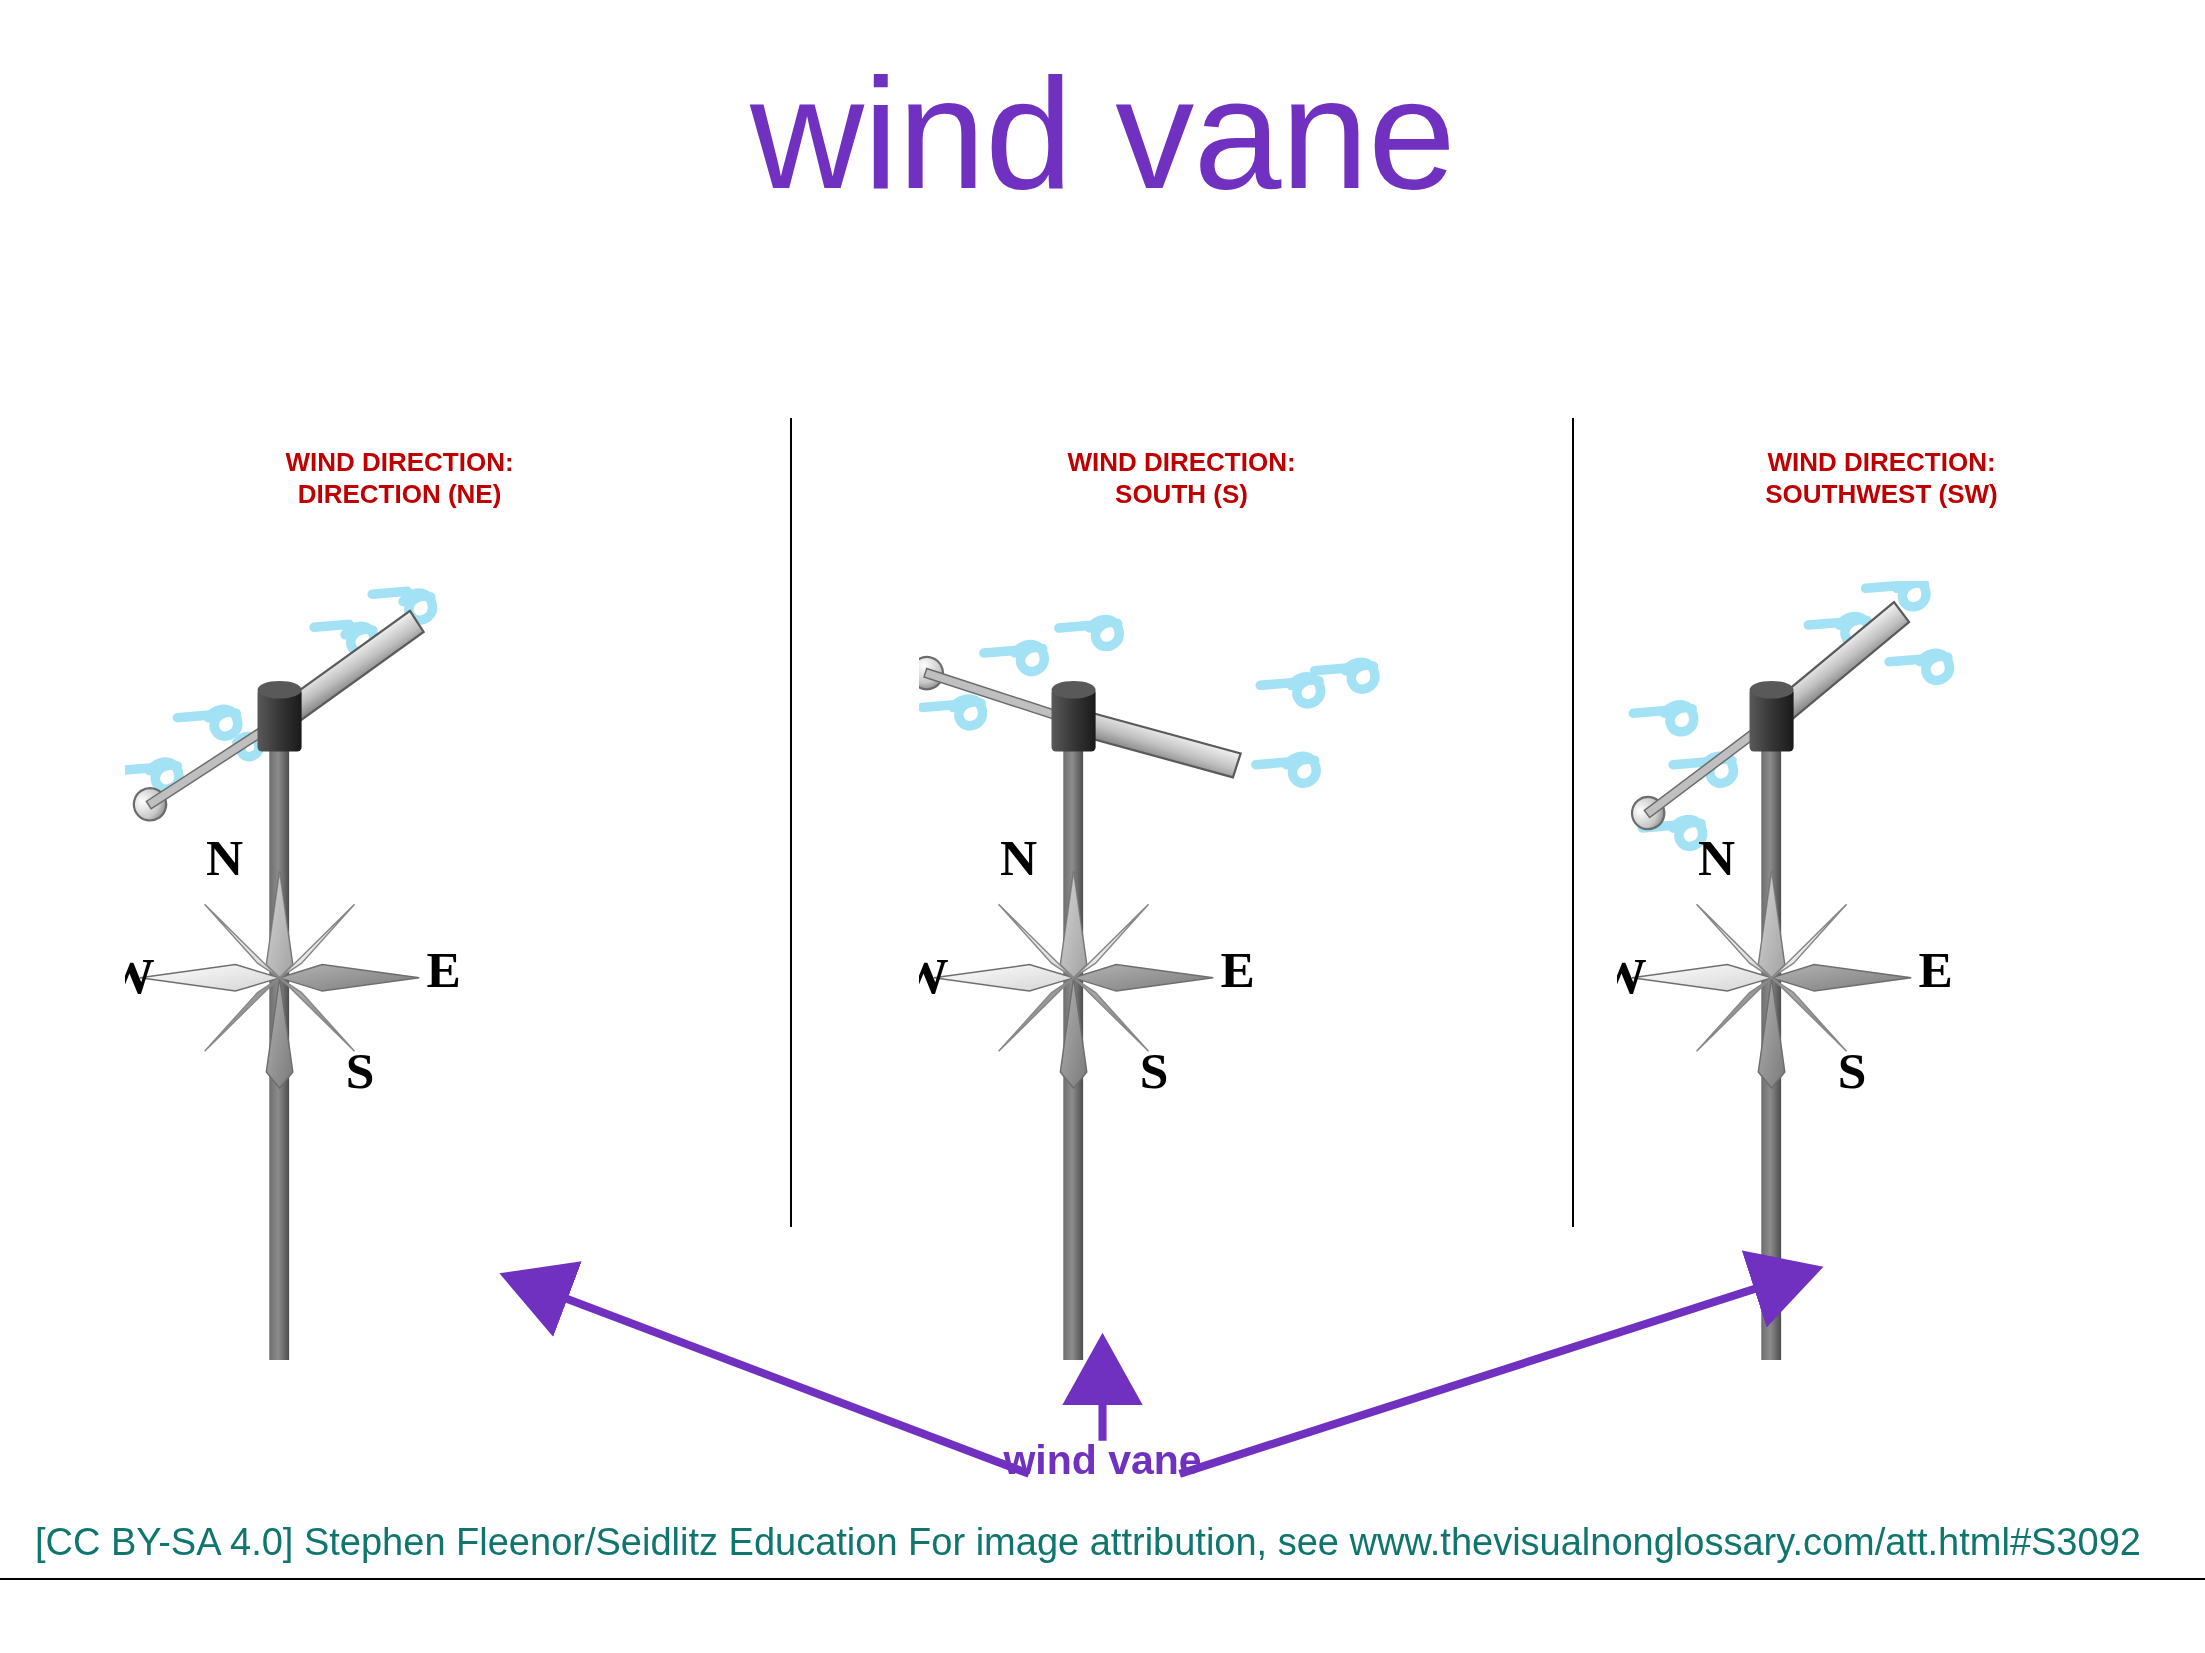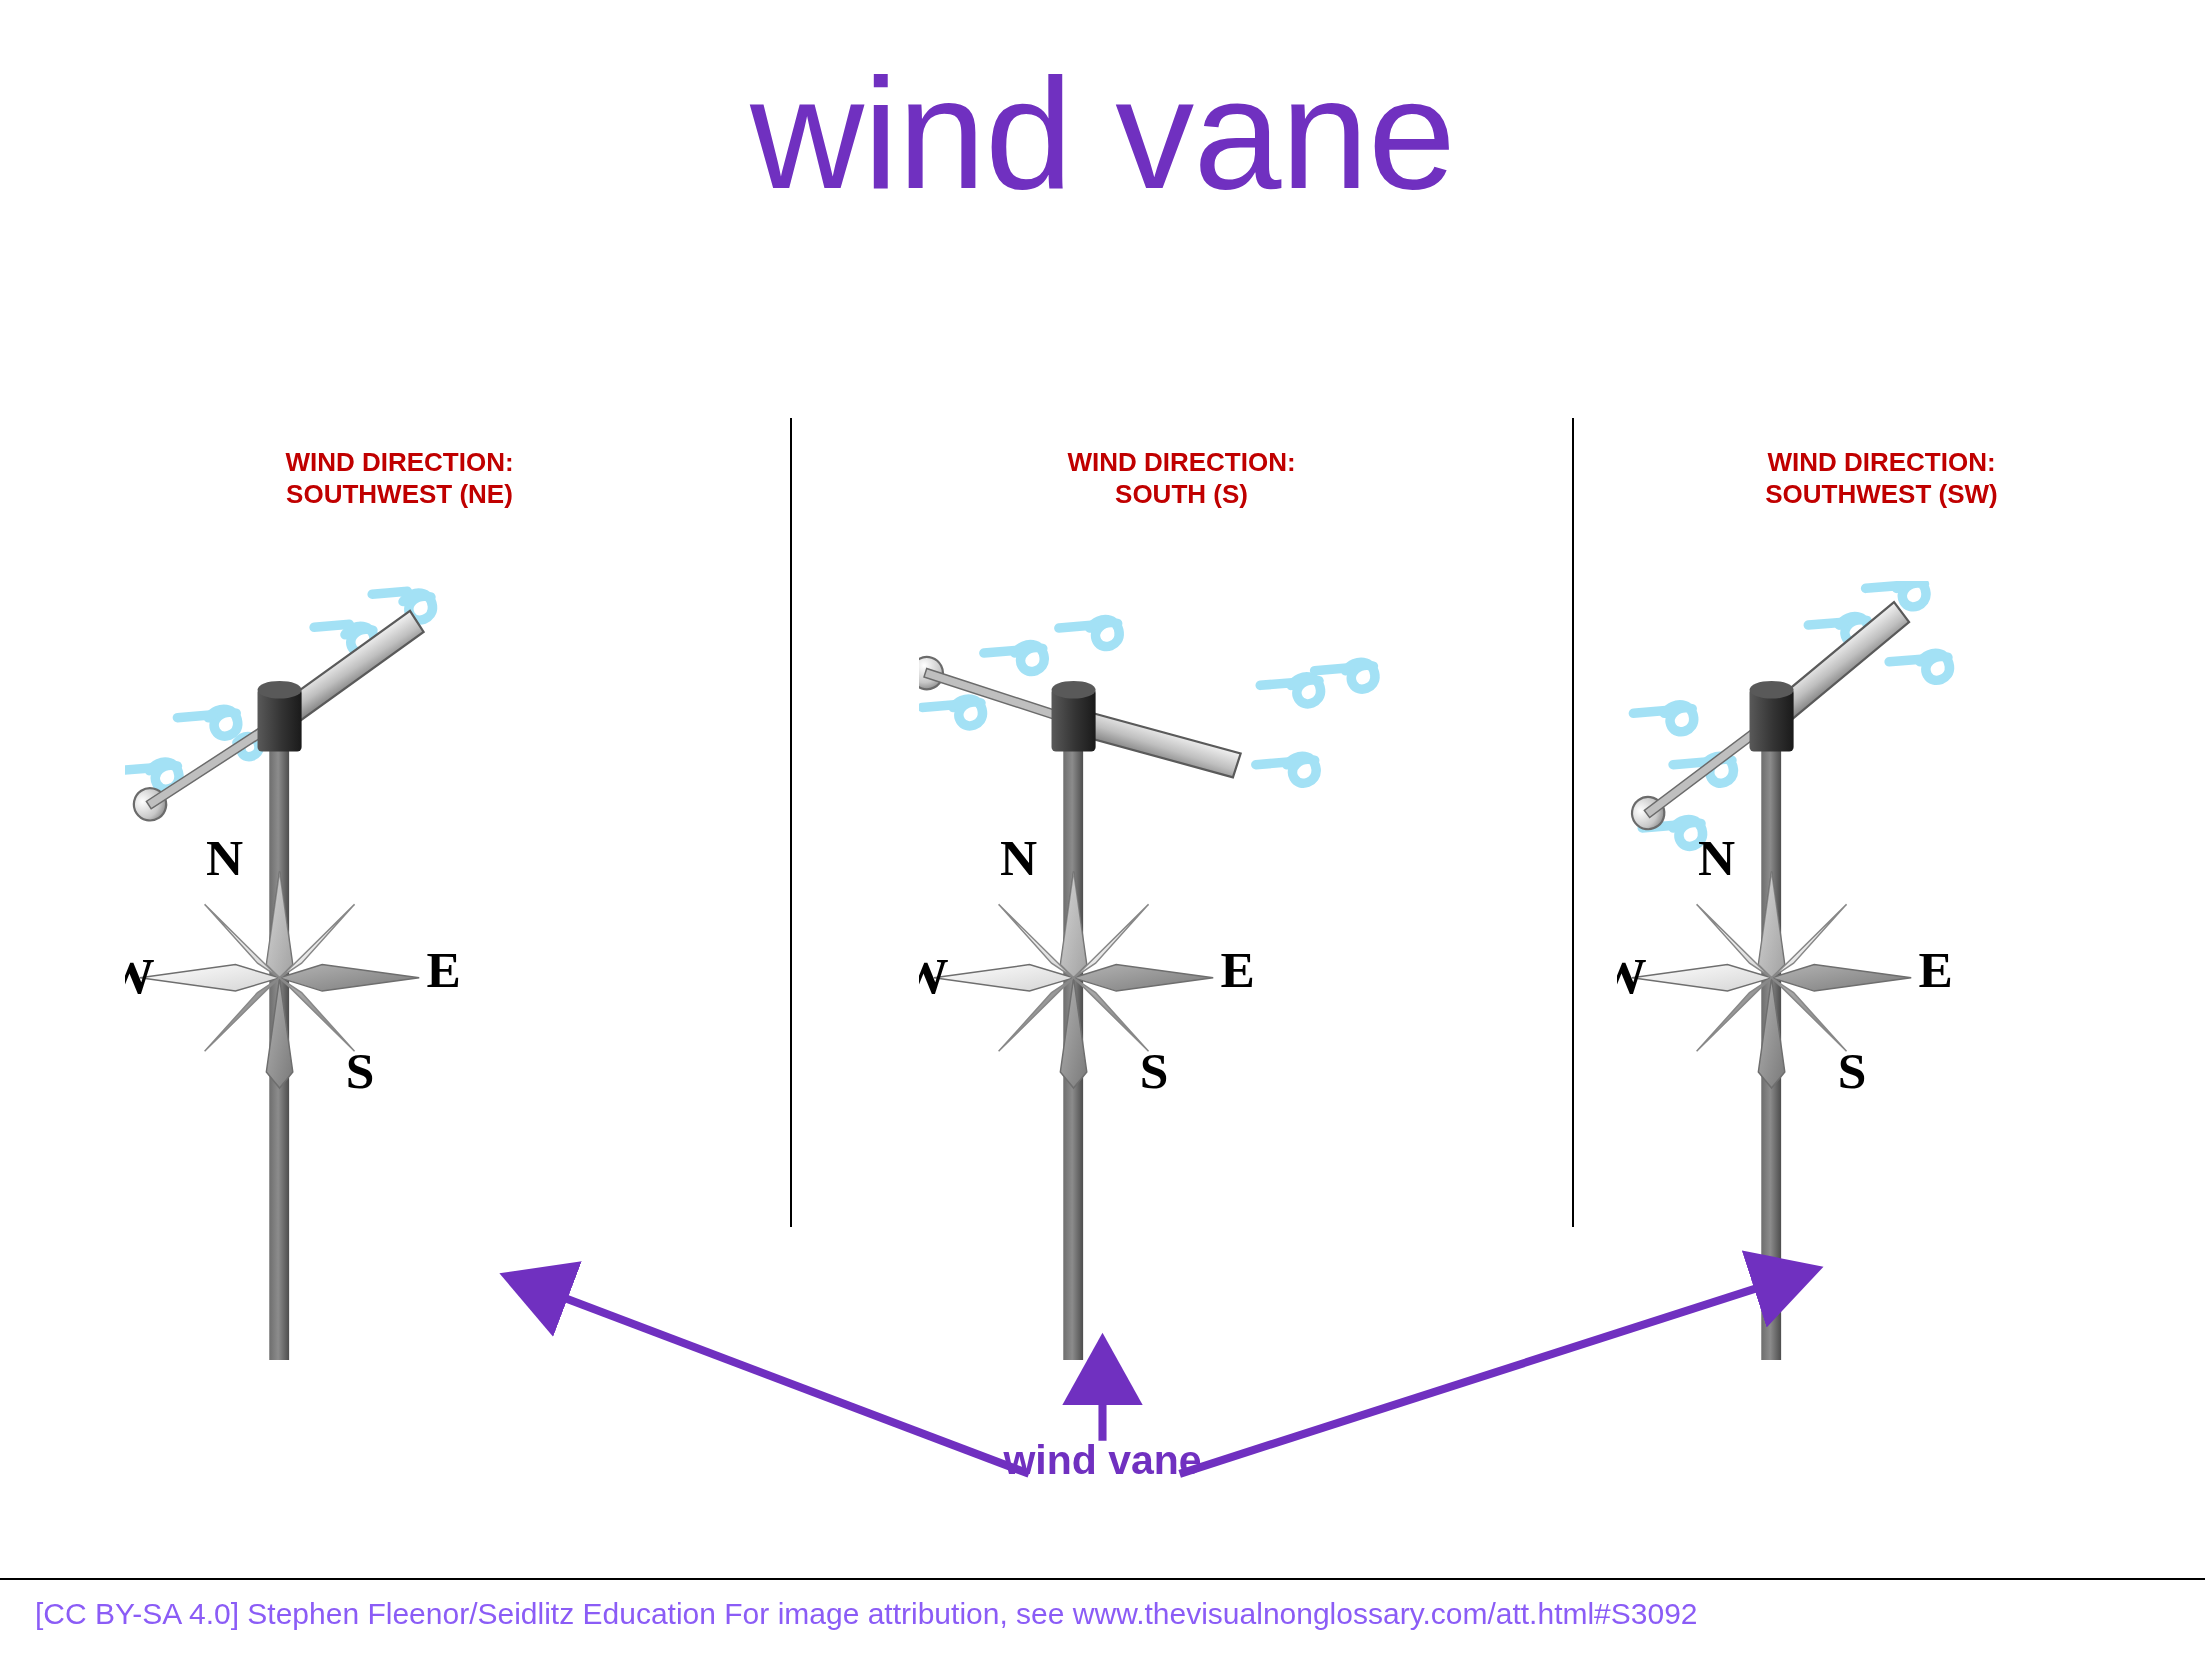--- a/index.html
+++ b/index.html
@@ -89,39 +89,39 @@
     position: absolute;
     left: 0;
     top: 1578px;
     width: 2205px;
     height: 2.2px;
     background: #000000;
   }
   #footer-text {
     position: absolute;
     left: 35px;
-    top: 1597px;
-    font-size: 30px;
-    color: #8b5cf6;
+    top: 1521px;
+    font-size: 38px;
+    color: #0f766e;
     white-space: nowrap;
   }
 </style>
 </head>
 <body>
 
 <div id="slide">
 
   <div id="title">wind vane</div>
 
   <div class="vsep" id="vsep-1"></div>
   <div class="vsep" id="vsep-2"></div>
 
   <div class="col-head" id="head-1">
     <div>WIND DIRECTION:</div>
-    <div>SOUTHWEST (NE)</div>
+    <div>DIRECTION (NE)</div>
   </div>
 
   <div class="col-head" id="head-2">
     <div>WIND DIRECTION:</div>
     <div>SOUTH (S)</div>
   </div>
 
   <div class="col-head" id="head-3">
     <div>WIND DIRECTION:</div>
     <div>SOUTHWEST (SW)</div>

